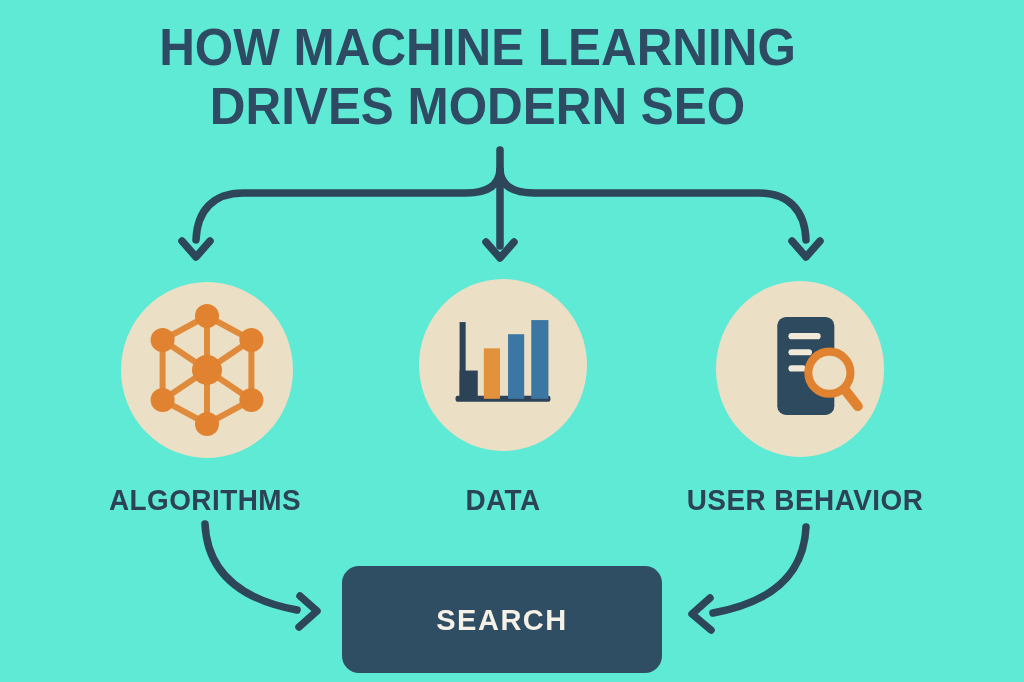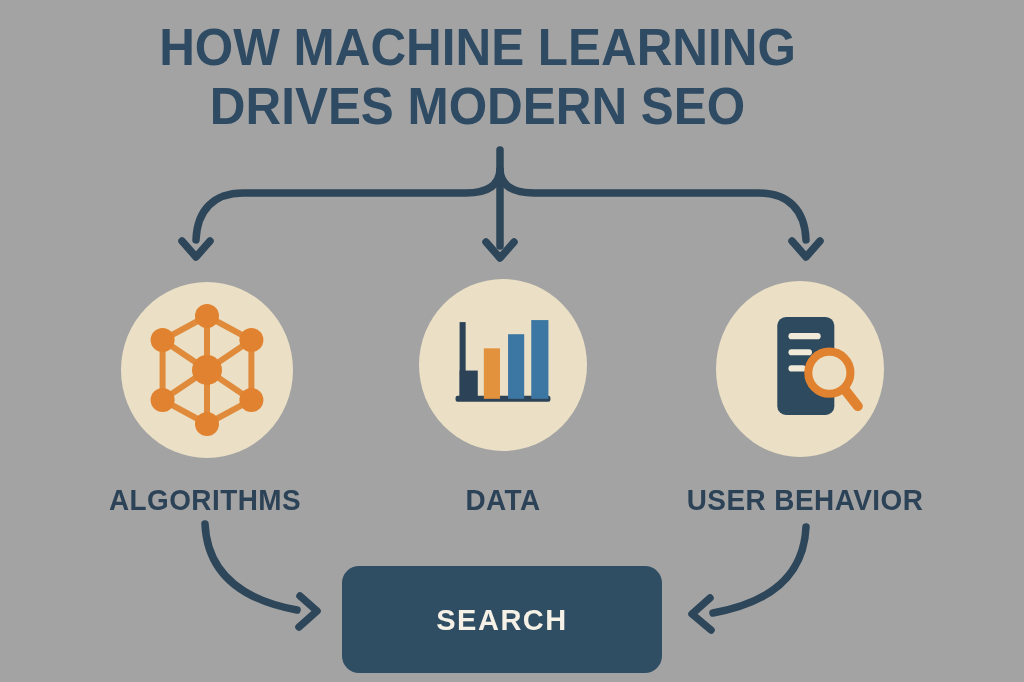--- a/index.html
+++ b/index.html
@@ -1,19 +1,19 @@
 <!DOCTYPE html>
 <html><head>
 <meta charset="utf-8">
 <style>
   html,body { margin:0; padding:0; }
   .canvas {
     position:relative;
     width:1024px; height:682px;
-    background:#a3a3a3;
+    background:#5eead4;
     font-family:"Liberation Sans", sans-serif;
     overflow:hidden;
   }
   .title {
     position:absolute; top:18px; left:0; width:955px;
     text-align:center;
     color:#2e4b63;
     font-weight:700;
     font-size:52px;
     line-height:59px;

